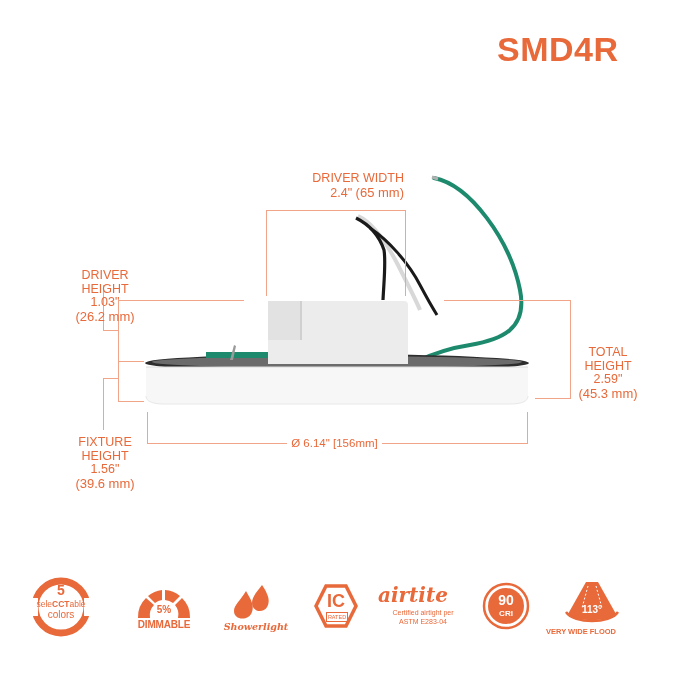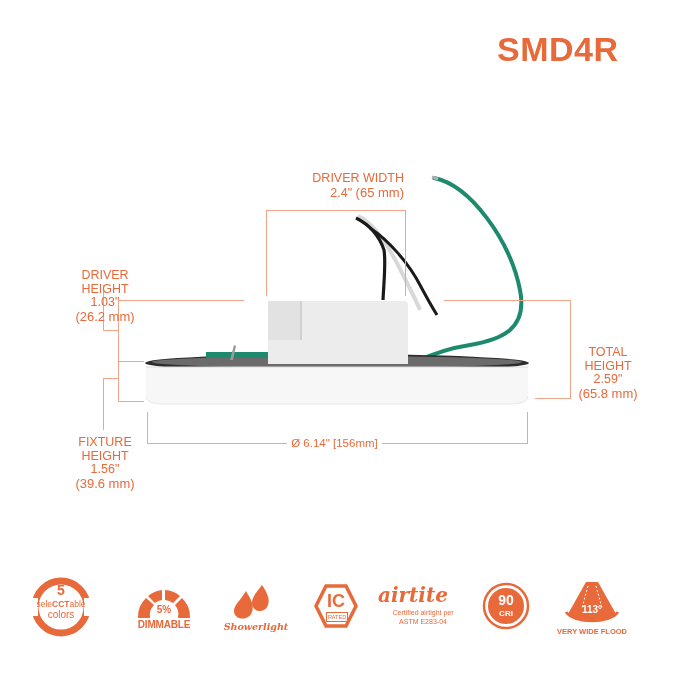--- a/index.html
+++ b/index.html
@@ -74,21 +74,21 @@
   <div>DRIVER</div>
   <div>HEIGHT</div>
   <div>1.03"</div>
   <div class="small">(26.2 mm)</div>
 </div>
 
 <div class="abs lbl" style="left:575px;top:346px;width:66px;">
   <div>TOTAL</div>
   <div>HEIGHT</div>
   <div>2.59"</div>
-  <div class="small">(65.8 mm)</div>
+  <div class="small">(45.3 mm)</div>
 </div>
 
 <div class="abs lbl" style="left:70px;top:436px;width:70px;">
   <div>FIXTURE</div>
   <div>HEIGHT</div>
   <div>1.56"</div>
   <div class="small">(39.6 mm)</div>
 </div>
 
 <div class="abs lbl" style="left:286px;top:437px;width:97px;font-size:11.5px;">Ø 6.14" [156mm]</div>
@@ -146,14 +146,14 @@
   <div class="abs" style="left:0;top:27px;width:48px;text-align:center;color:#fff;font-weight:bold;font-size:8px;line-height:9px;">CRI</div>
 </div>
 
 <div class="abs" style="left:552px;top:580px;width:80px;height:62px;">
   <svg width="80" height="44" viewBox="0 0 80 44">
     <path d="M34,2 L46,2 L64,34 C56,42 24,42 16,34 Z" fill="#e8693a"></path>
     <path d="M14,32 C22,44 58,44 66,32" stroke="#e8693a" stroke-width="2.5" fill="none"></path>
     <path d="M36,6 L30,28 M44,6 L50,28" stroke="#fff" stroke-width="1" stroke-dasharray="2,2"></path>
   </svg>
   <div class="abs" style="left:0;top:24px;width:80px;text-align:center;color:#fff;font-weight:bold;font-size:10px;">113°</div>
-  <div class="abs" style="left:-6px;top:47px;width:92px;text-align:center;font-weight:bold;font-size:7.5px;">VERY WIDE FLOOD</div>
+  <div class="abs" style="left:-6px;top:47px;width:92px;font-weight:bold;font-size:7.5px;">VERY WIDE FLOOD</div>
 </div>
 
 </body></html>

